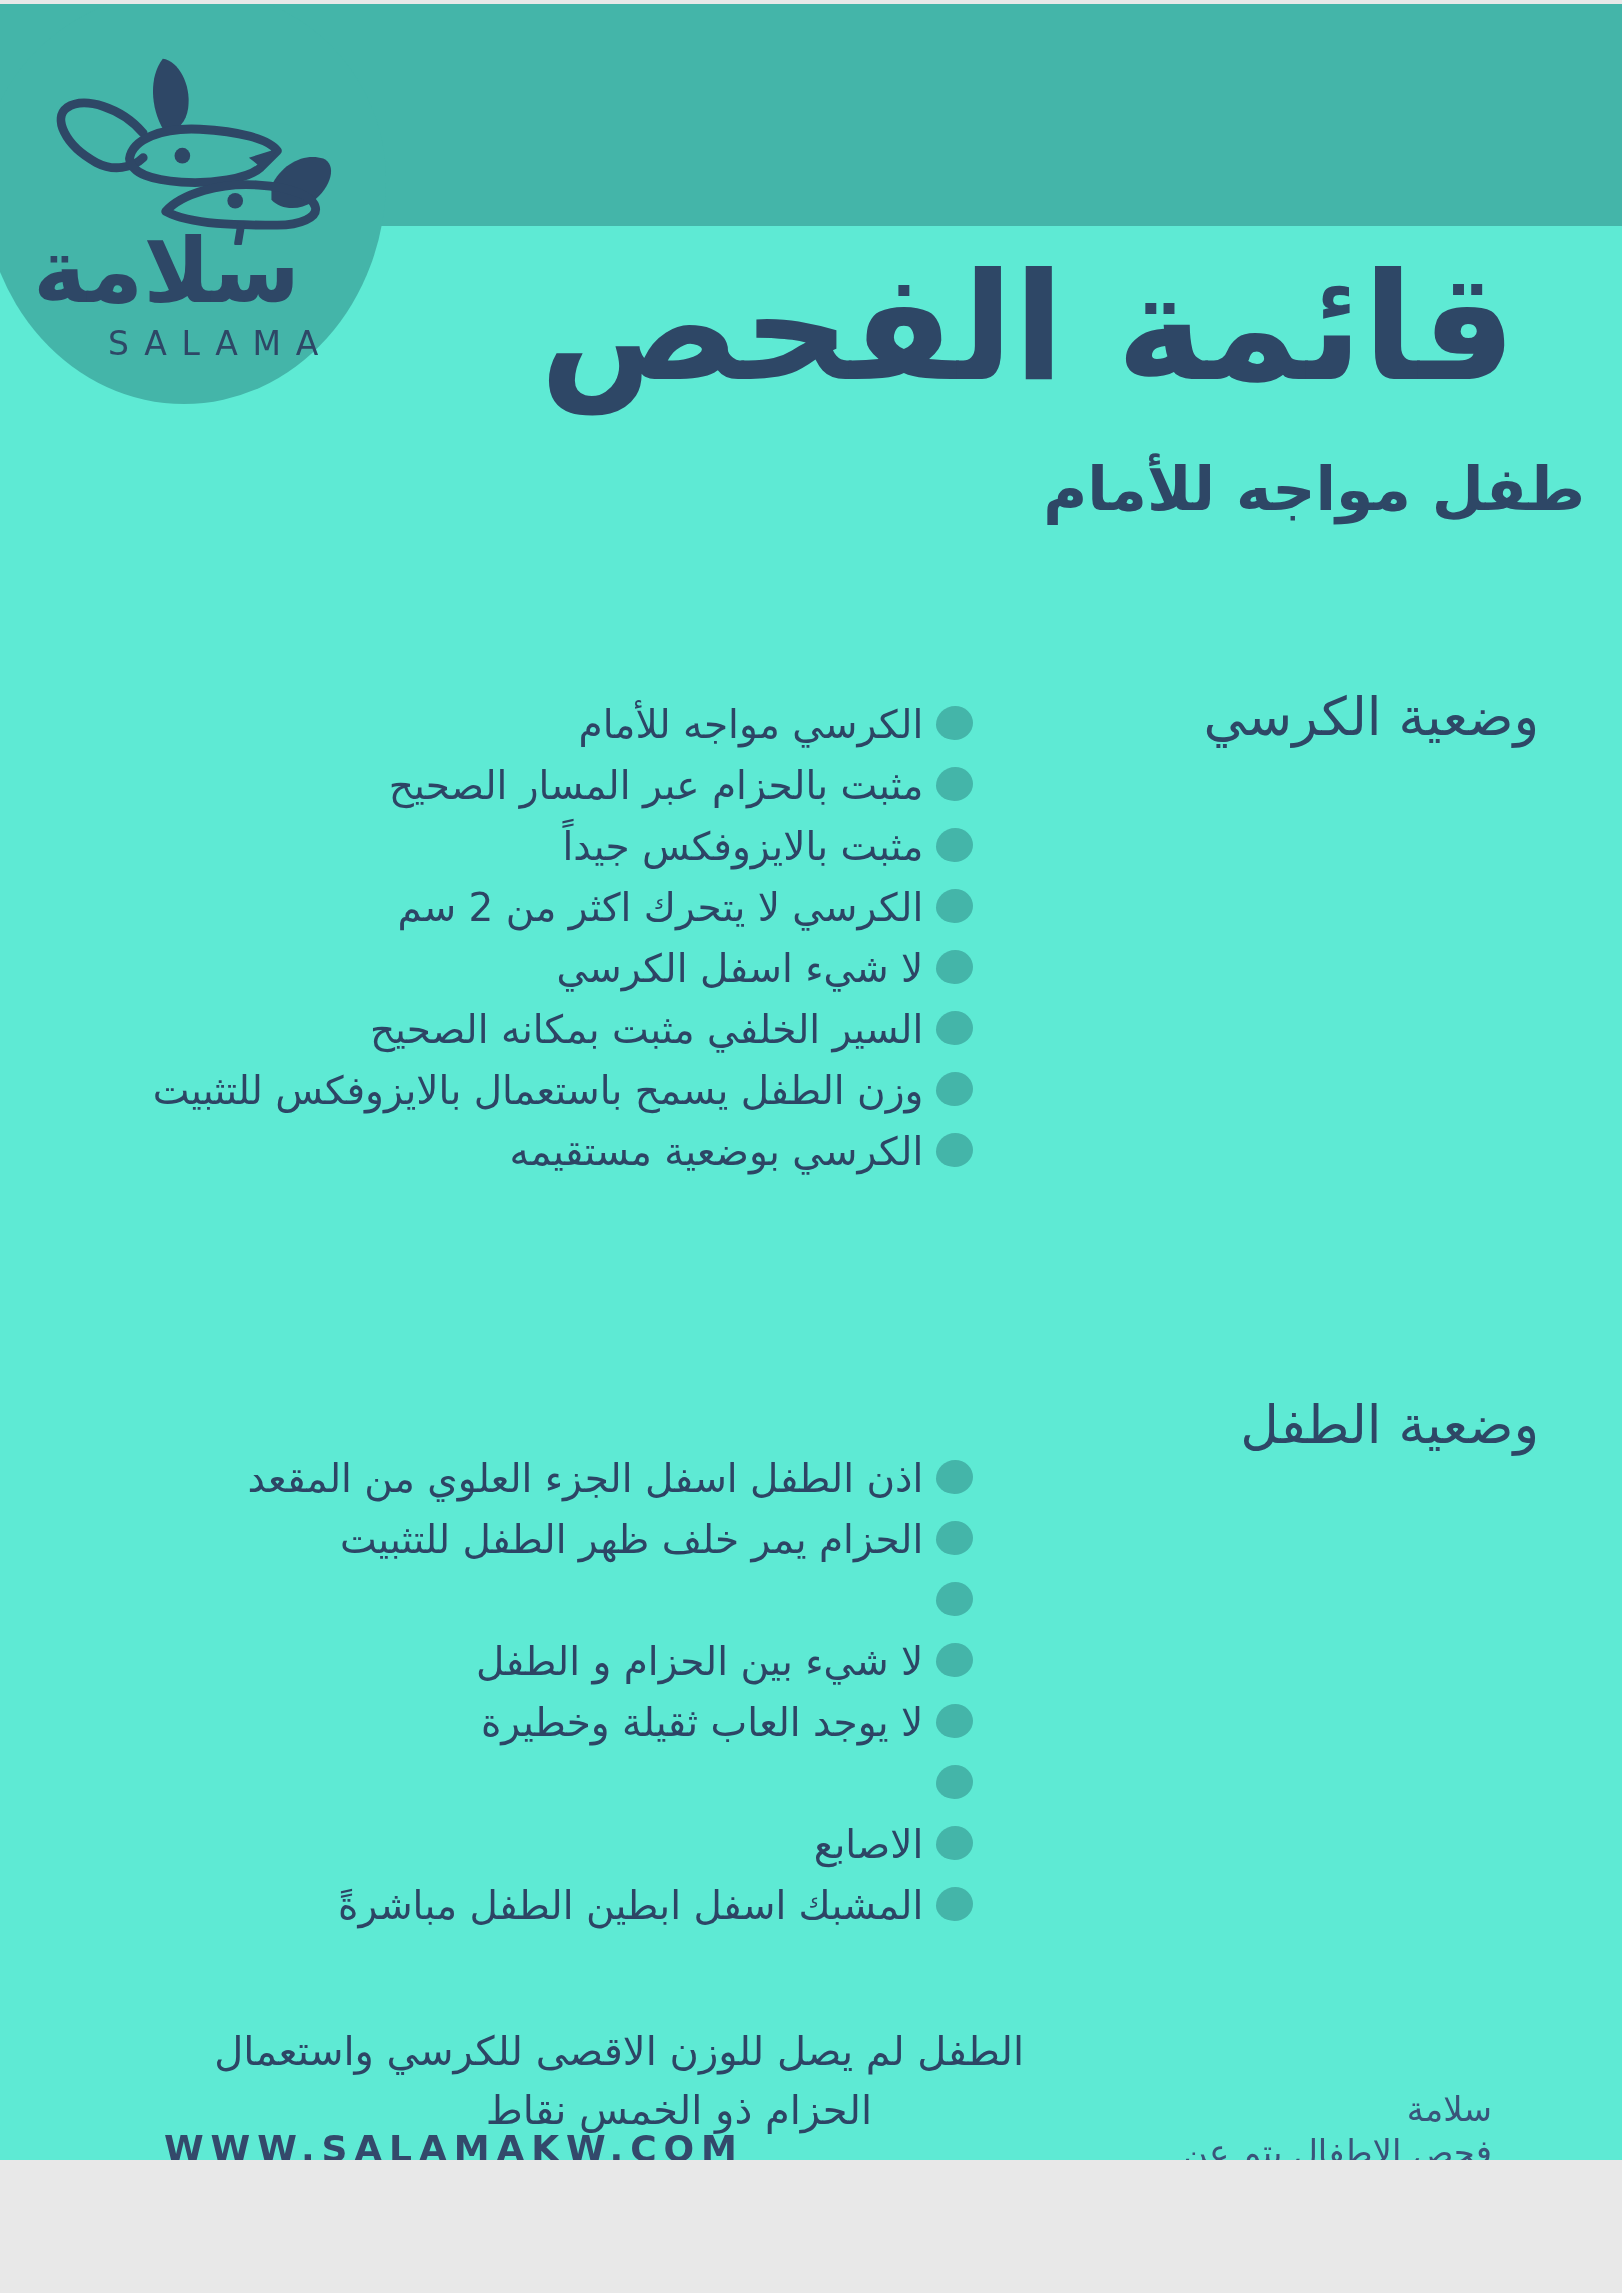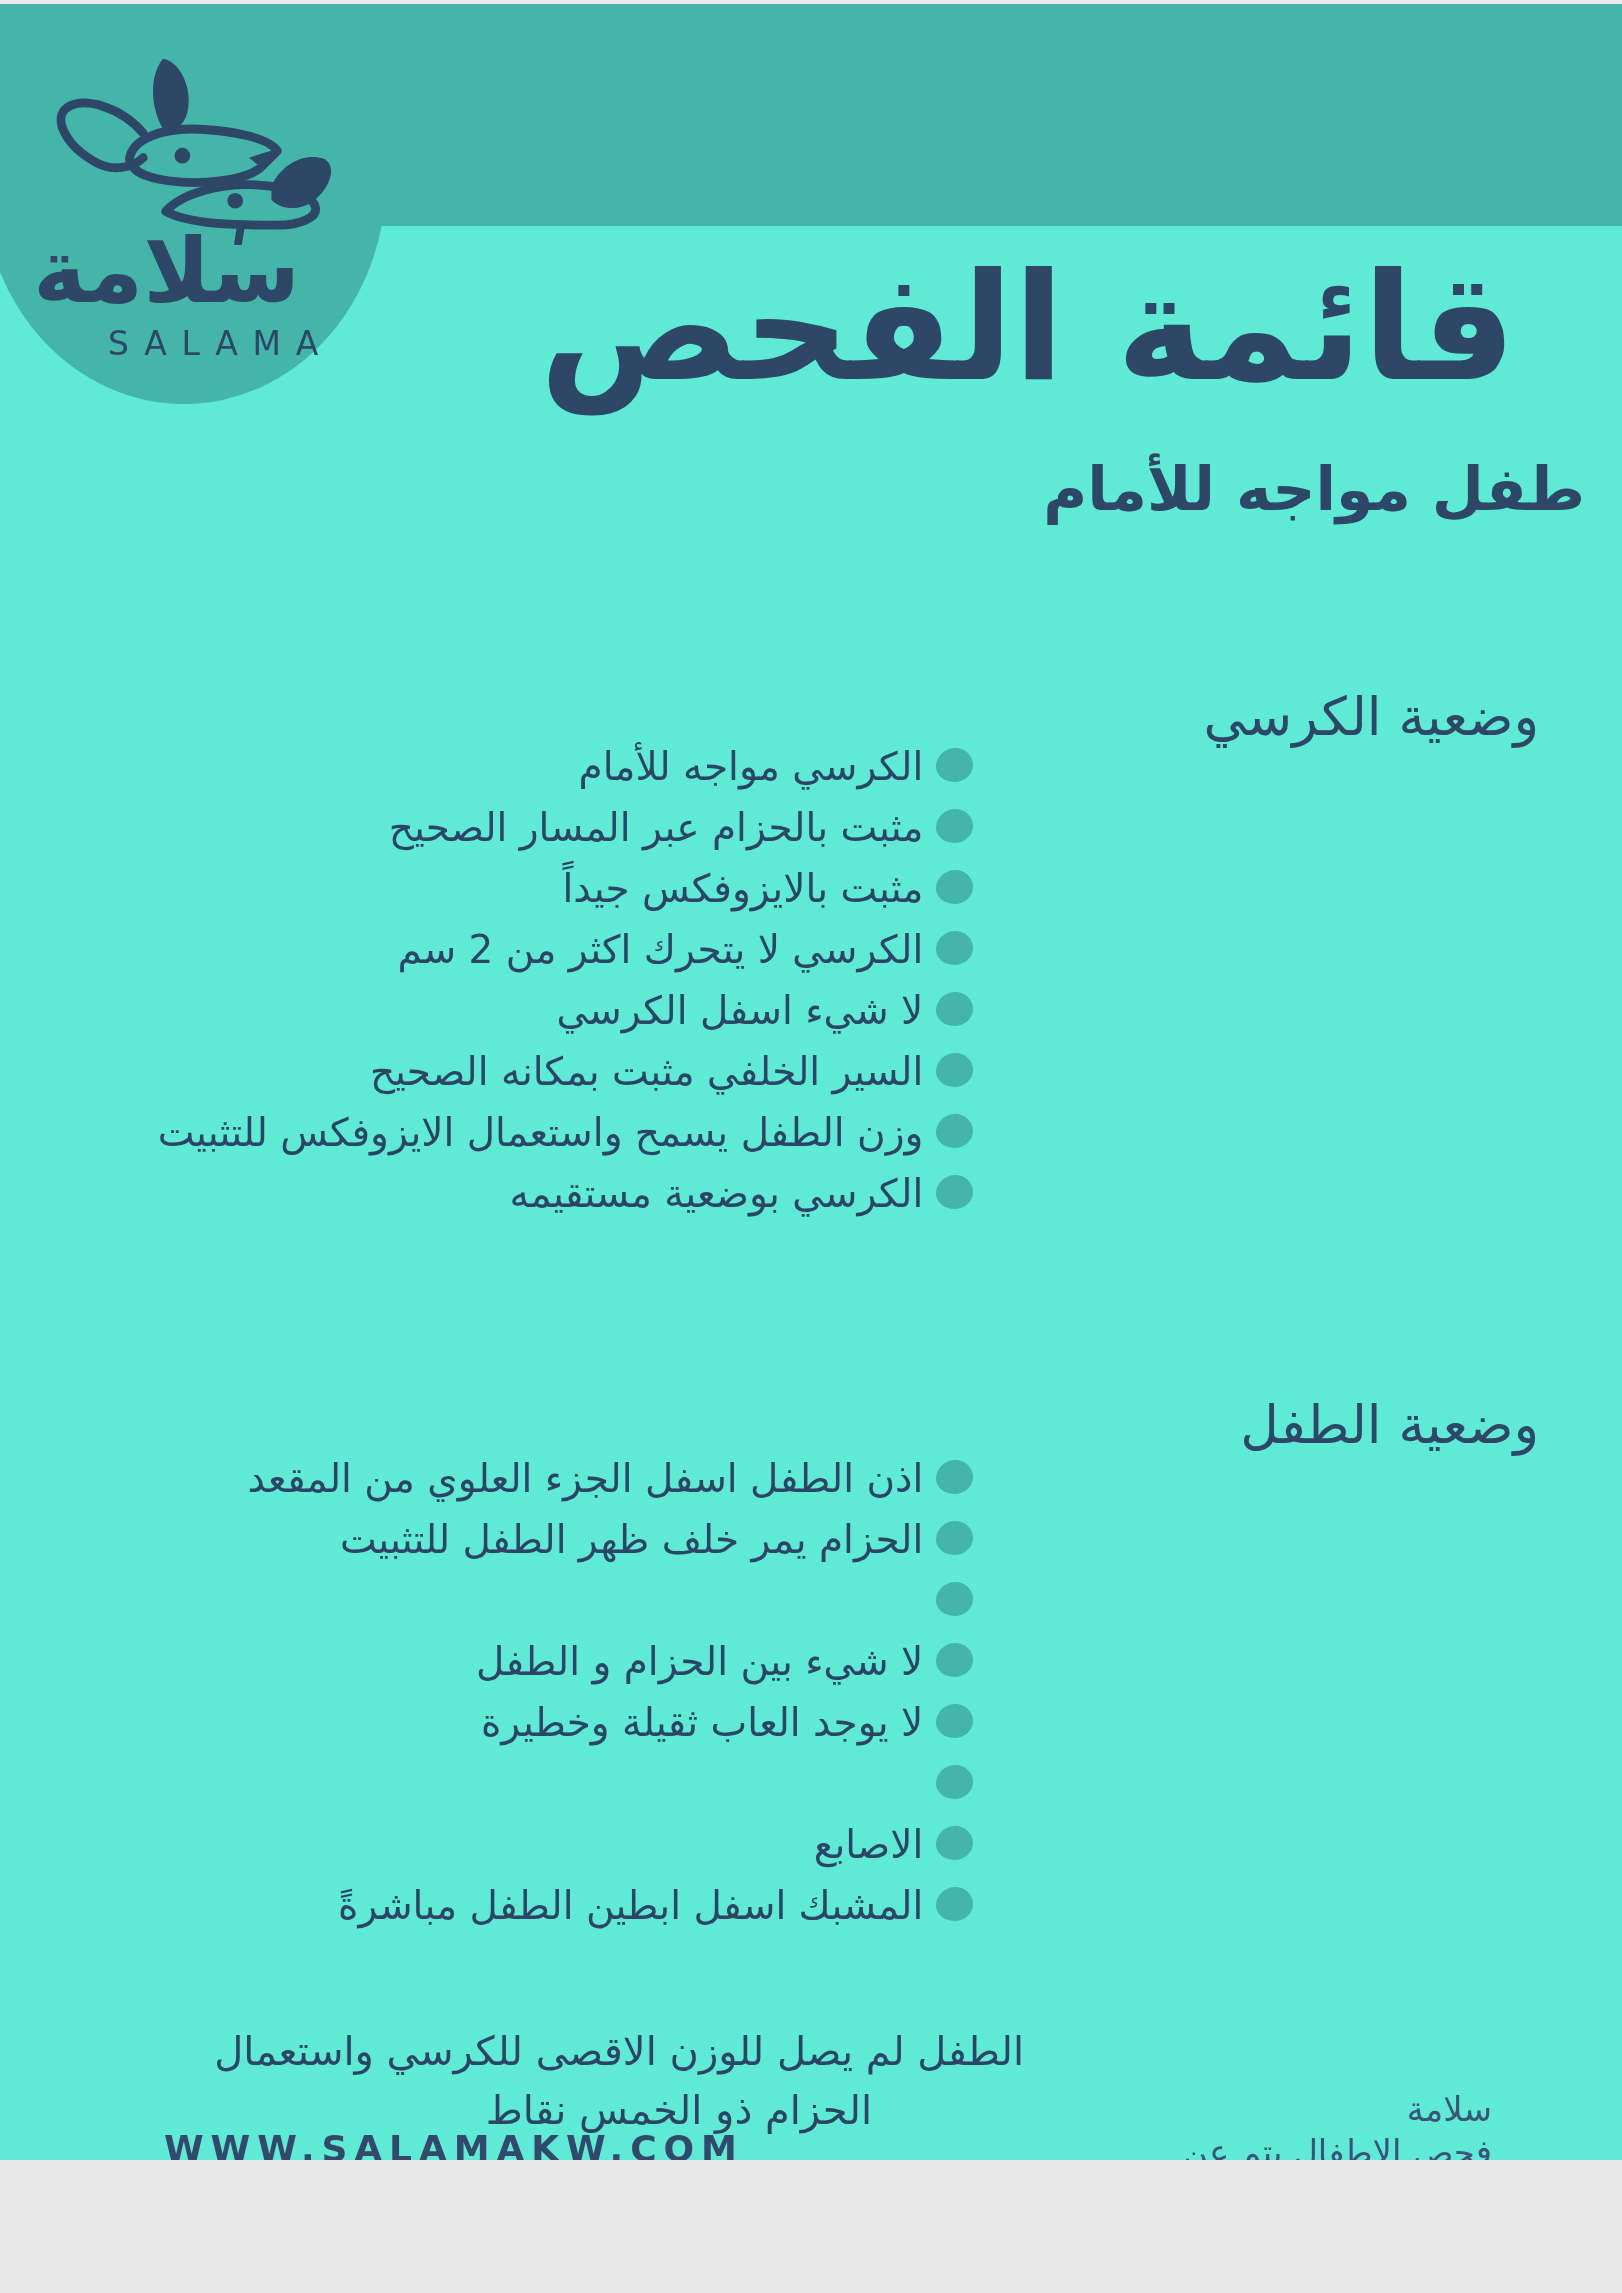--- a/index.html
+++ b/index.html
@@ -49,21 +49,21 @@
     position:absolute;
     font-size:53px;font-weight:400;color:#2e4766;
     direction:rtl;line-height:1;white-space:nowrap;
   }
   .sec-heading.h1{right:83px;top:686px;}
   .sec-heading.h2{right:83px;top:1394px;}
   .checklist{
     position:absolute;right:649px;width:941px;
     direction:rtl;
   }
-  .checklist.list1{top:730px;}
+  .checklist.list1{top:688px;}
   .checklist.list2{top:1442px;}
   .check-row{
     display:flex;align-items:center;
     height:61px;
   }
   .bullet{
     width:37px;height:34px;flex:0 0 37px;
     background:#44b5a9;
     border-radius:52% 48% 50% 50% / 55% 50% 50% 45%;
     margin-left:12.7px;
@@ -150,21 +150,21 @@
     <div class="check-row">
       <span class="bullet"></span>
       <span class="check-label">لا شيء اسفل الكرسي</span>
     </div>
     <div class="check-row">
       <span class="bullet"></span>
       <span class="check-label">السير الخلفي مثبت بمكانه الصحيح</span>
     </div>
     <div class="check-row">
       <span class="bullet"></span>
-      <span class="check-label">وزن الطفل يسمح واستعمال الايزوفكس للتثبيت</span>
+      <span class="check-label">وزن الطفل يسمح باستعمال بالايزوفكس للتثبيت</span>
     </div>
     <div class="check-row">
       <span class="bullet"></span>
       <span class="check-label">الكرسي بوضعية مستقيمه</span>
     </div>
   </div>
 
   <div class="sec-heading h2">وضعية الطفل</div>
 
   <div class="checklist list2">

